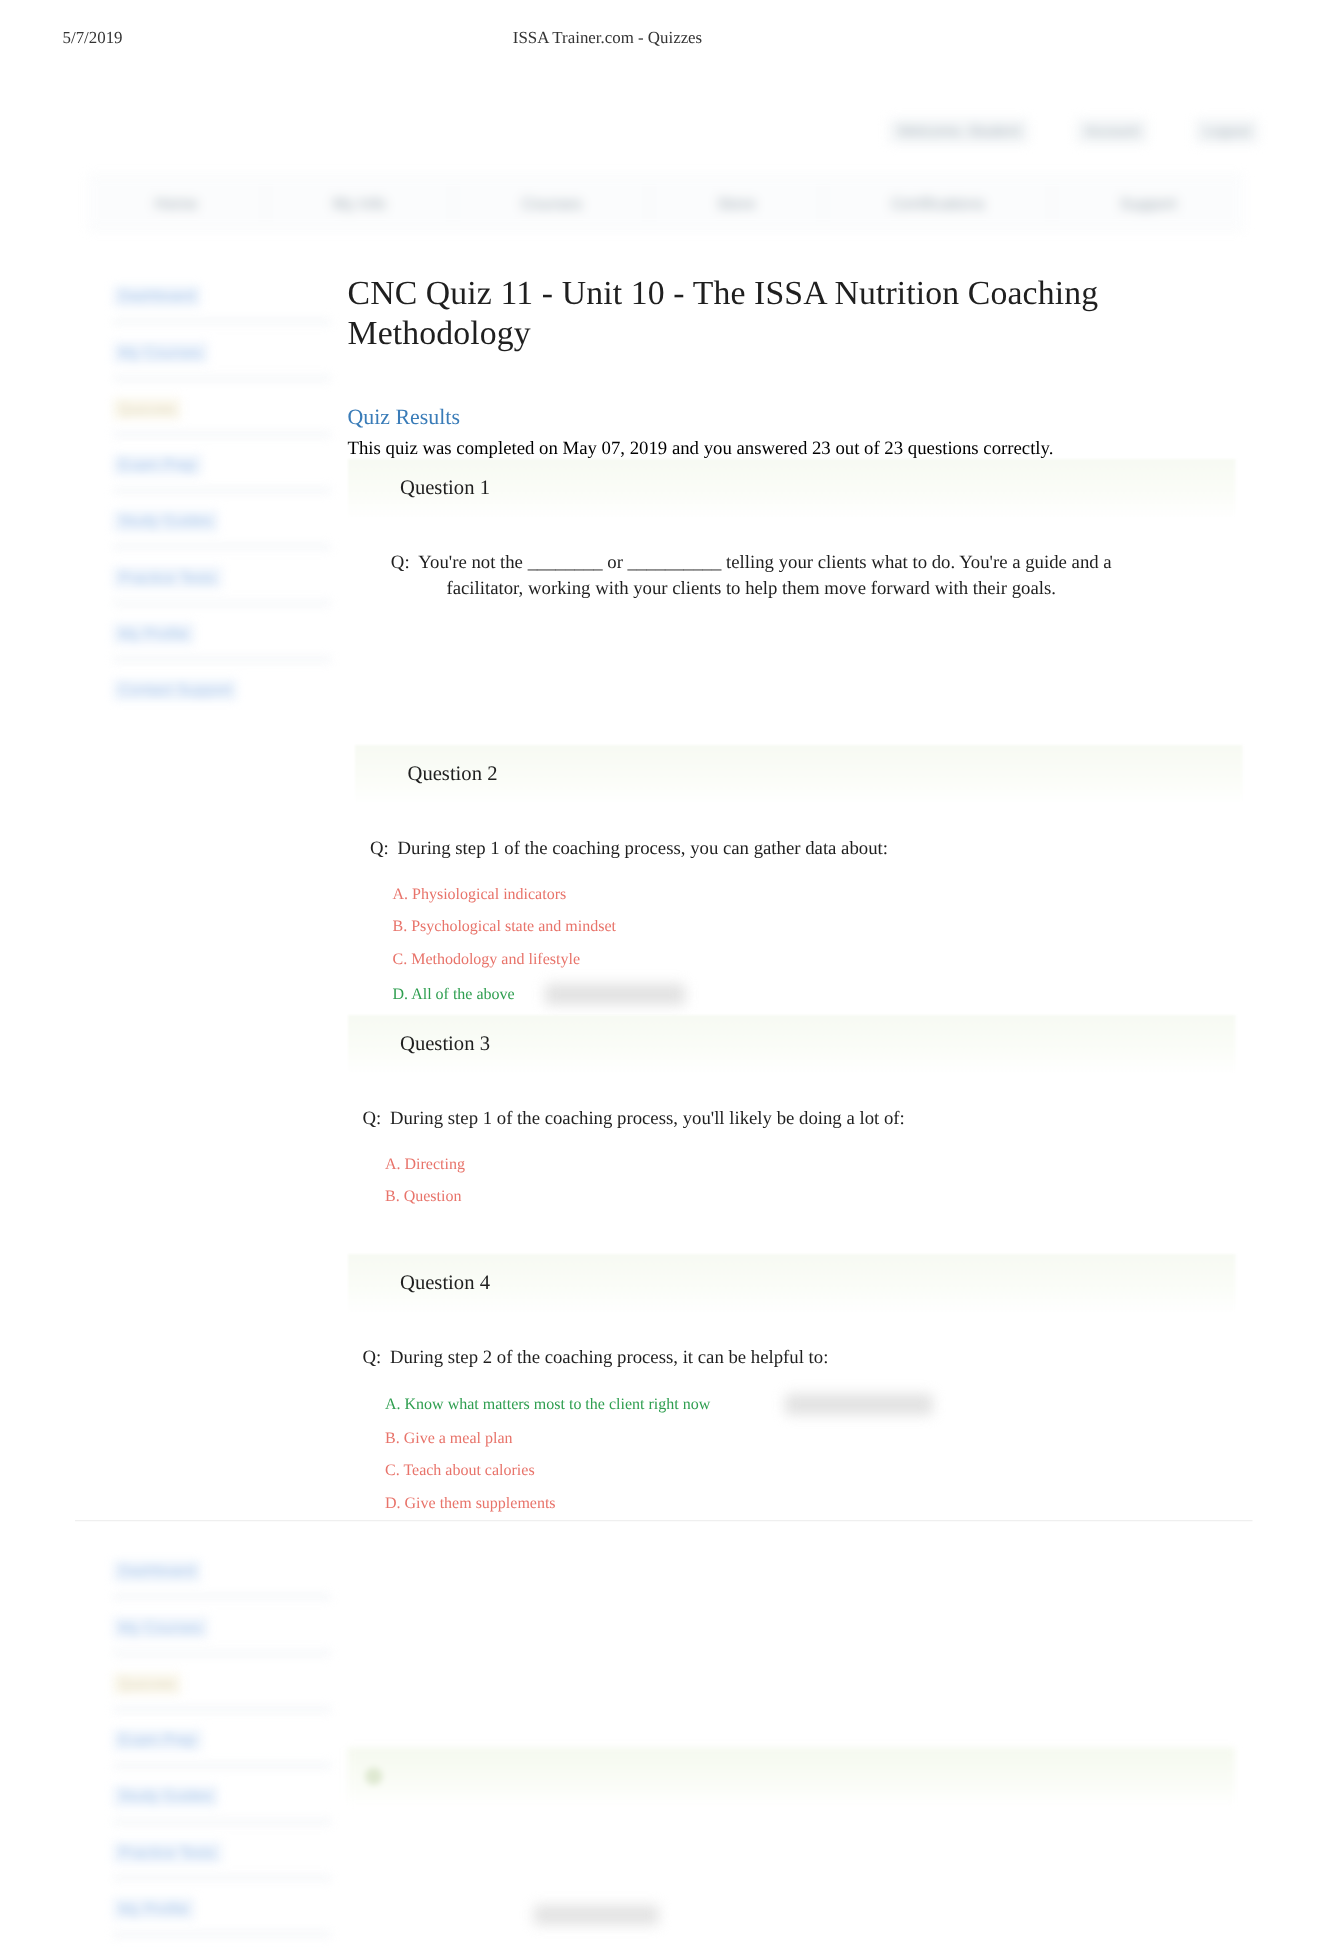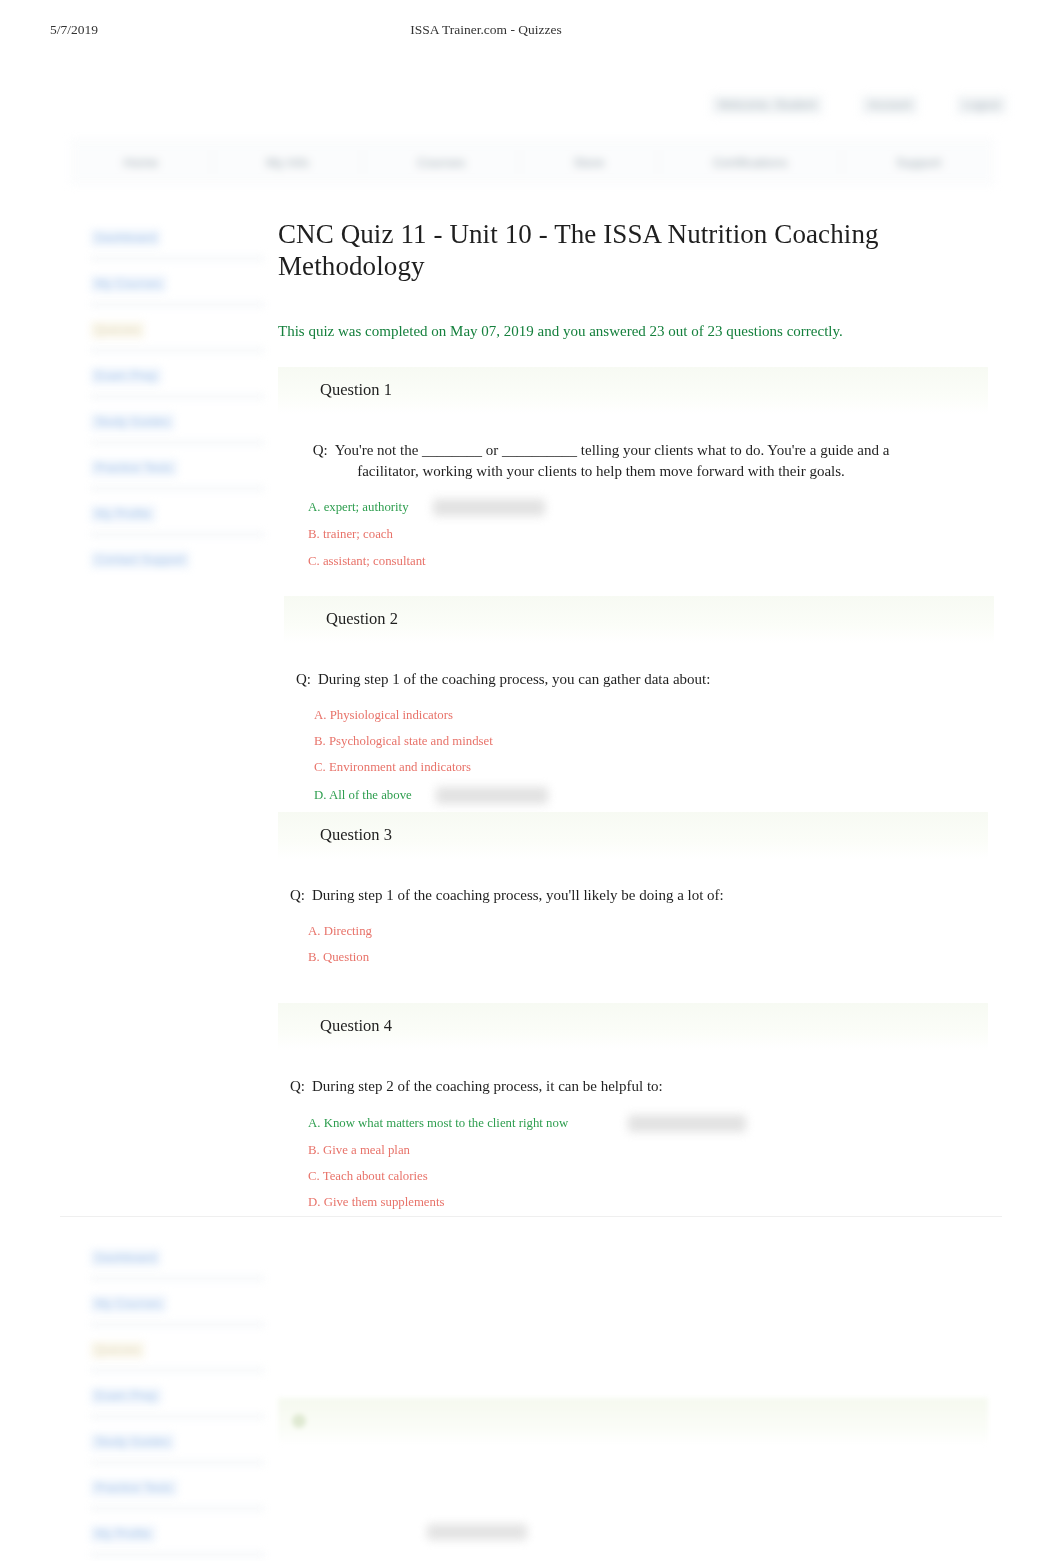--- a/index.html
+++ b/index.html
@@ -143,21 +143,21 @@
     letter-spacing: .1px;
   }
   .results-heading {
     font-size: 17.5px;
     color: #3a7cb8;
     margin: 0 0 7px 0;
     font-weight: normal;
   }
   .results-text {
     font-size: 15px;
-    color: #15803d;
+    color: #000000;
     margin: 0 0 22px 0;
   }
 
   
   .question-block { position: relative; }
   .q-header {
     position: relative;
     width: 710px;
     height: 47px;
     background: linear-gradient(180deg, #f7faf3 0%, #fbfdf8 60%, #ffffff 100%);
@@ -308,63 +308,52 @@
   </div>
   <div class="side-item">
     <span class="side-link">Contact Support</span>
   </div>
 </div>
 
 <div class="content">
 
   <h1 class="quiz-title">CNC Quiz 11 - Unit 10 - The ISSA Nutrition Coaching Methodology</h1>
 
+  <h2 class="results-heading">Quiz Results</h2>
   <p class="results-text">This quiz was completed on May 07, 2019 and you answered 23 out of 23 questions correctly.</p>
 
 </div>
 
 <div style="position:absolute; left:278px; top:367px; width:710px;text-align:center;" class="question-block">
   <div class="q-header">
     <span class="q-badge-icon"></span>
   </div>
   <div class="q-header-label">Question 1</div>
   <p class="q-text">
     <span class="q-prefix">Q:</span><span>You're not the ________ or __________ telling your clients what to do. You're a guide and a facilitator, working with your clients to help them move forward with their goals.</span>
   </p>
-  <div class="answers">
-    <div class="answer-row correct">
-      <span>A. expert; authority</span>
-      <span class="answer-badge"></span>
-    </div>
-    <div class="answer-row incorrect">
-      <span>B. trainer; coach</span>
-    </div>
-    <div class="answer-row incorrect">
-      <span>C. assistant; consultant</span>
-    </div>
-  </div>
 </div>
 
 <div style="position:absolute; left:284px; top:596px; width:710px;" class="question-block">
   <div class="q-header">
     <span class="q-badge-icon"></span>
   </div>
   <div class="q-header-label">Question 2</div>
   <p class="q-text">
     <span class="q-prefix">Q:</span><span>During step 1 of the coaching process, you can gather data about:</span>
   </p>
   <div class="answers">
     <div class="answer-row incorrect">
       <span>A. Physiological indicators</span>
     </div>
     <div class="answer-row incorrect">
       <span>B. Psychological state and mindset</span>
     </div>
     <div class="answer-row incorrect">
-      <span>C. Environment and indicators</span>
+      <span>C. Methodology and lifestyle</span>
     </div>
     <div class="answer-row correct">
       <span>D. All of the above</span>
       <span class="answer-badge"></span>
     </div>
   </div>
 </div>
 
 <div style="position:absolute; left:278px; top:812px; width:710px;" class="question-block">
   <div class="q-header">

